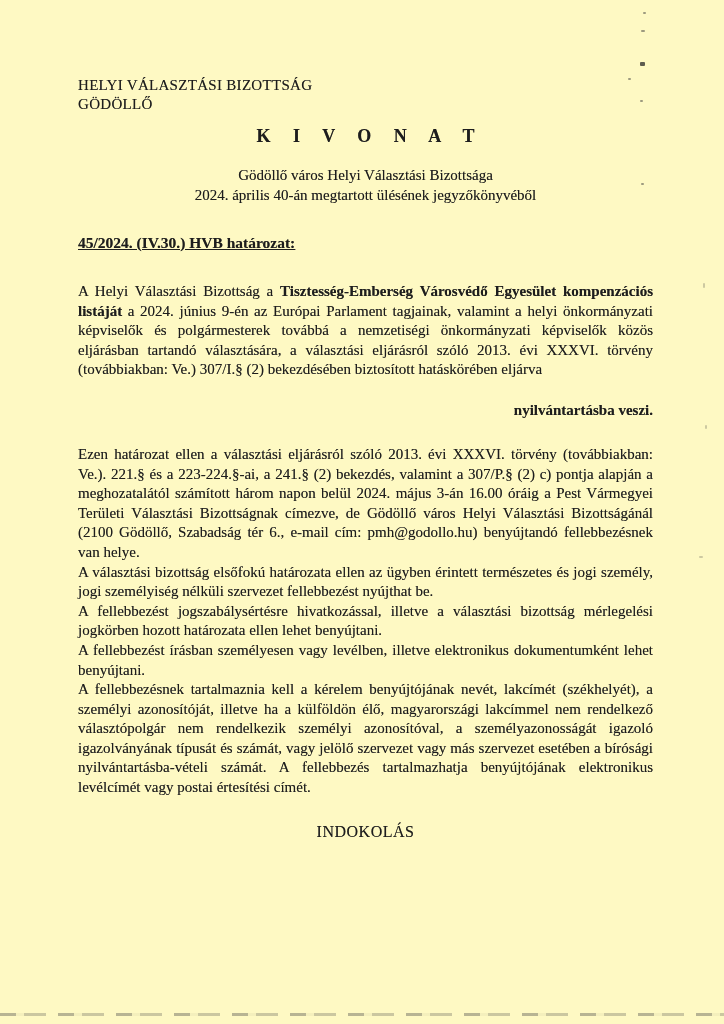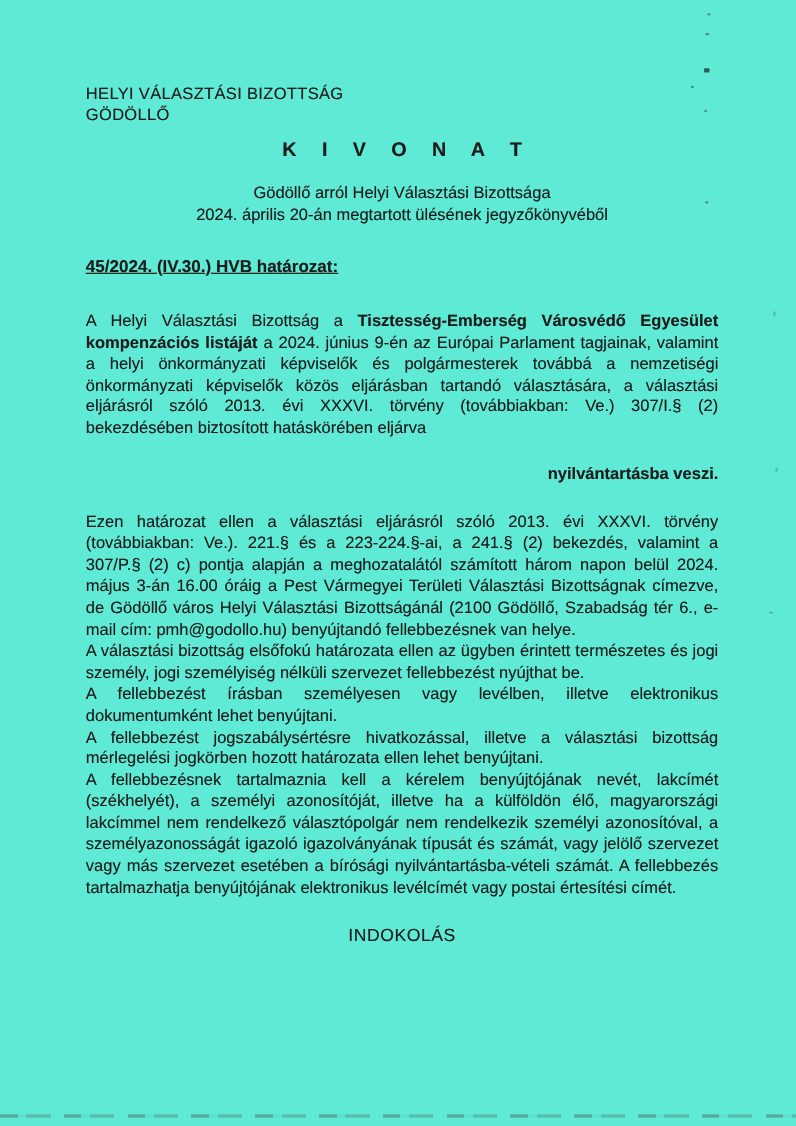--- a/index.html
+++ b/index.html
@@ -5,23 +5,23 @@
   html, body {
     margin: 0;
     padding: 0;
     background: #e8e8e6;
   }
   .page {
     position: relative;
     width: 724px;
     height: 1024px;
     margin: 0 auto;
-    background: #5eead4;
+    background: #fef9c3;
     overflow: hidden;
-    font-family: Liberation Sans, sans-serif;
+    font-family: Liberation Serif, serif;
     color: #1d1d1d;
     
     text-shadow: 0 0 0.45px rgba(40,40,40,0.55);
   }
   .content {
     position: absolute;
     left: 78px;
     top: 76px;
     width: 575px;
   }
@@ -115,35 +115,35 @@
 
 <div class="page">
   <div class="content">
 
     <div class="hdr-line">HELYI VÁLASZTÁSI BIZOTTSÁG</div>
     <div class="hdr-line">GÖDÖLLŐ</div>
 
     <div class="kivonat">K I V O N A T</div>
 
     <div class="subtitle">
-      <div>Gödöllő arról Helyi Választási Bizottsága</div>
-      <div>2024. április 20-án megtartott ülésének jegyzőkönyvéből</div>
+      <div>Gödöllő város Helyi Választási Bizottsága</div>
+      <div>2024. április 40-án megtartott ülésének jegyzőkönyvéből</div>
     </div>
 
     <div class="decision-heading">45/2024. (IV.30.) HVB határozat:</div>
 
     <p class="para p1"><span>A Helyi Választási Bizottság a </span><span class="bold">Tisztesség-Emberség Városvédő Egyesület kompenzációs listáját</span><span> a 2024. június 9-én az Európai Parlament tagjainak, valamint a helyi önkormányzati képviselők és polgármesterek továbbá a nemzetiségi önkormányzati képviselők közös eljárásban tartandó választására, a választási eljárásról szóló 2013. évi XXXVI. törvény (továbbiakban: Ve.) 307/I.§ (2) bekezdésében biztosított hatáskörében eljárva</span></p>
 
     <div class="action-line">nyilvántartásba veszi.</div>
 
     <div class="appeal-block">
       <p class="para">Ezen határozat ellen a választási eljárásról szóló 2013. évi XXXVI. törvény (továbbiakban: Ve.). 221.§ és a 223-224.§-ai, a 241.§ (2) bekezdés, valamint a 307/P.§ (2) c) pontja alapján a meghozatalától számított három napon belül 2024. május 3-án 16.00 óráig a Pest Vármegyei Területi Választási Bizottságnak címezve, de Gödöllő város Helyi Választási Bizottságánál (2100 Gödöllő, Szabadság tér 6., e-mail cím: pmh@godollo.hu) benyújtandó fellebbezésnek van helye.</p>
       <p class="para">A választási bizottság elsőfokú határozata ellen az ügyben érintett természetes és jogi személy, jogi személyiség nélküli szervezet fellebbezést nyújthat be.</p>
+      <p class="para">A fellebbezést jogszabálysértésre hivatkozással, illetve a választási bizottság mérlegelési jogkörben hozott határozata ellen lehet benyújtani.</p>
       <p class="para">A fellebbezést írásban személyesen vagy levélben, illetve elektronikus dokumentumként lehet benyújtani.</p>
-      <p class="para">A fellebbezést jogszabálysértésre hivatkozással, illetve a választási bizottság mérlegelési jogkörben hozott határozata ellen lehet benyújtani.</p>
       <p class="para">A fellebbezésnek tartalmaznia kell a kérelem benyújtójának nevét, lakcímét (székhelyét), a személyi azonosítóját, illetve ha a külföldön élő, magyarországi lakcímmel nem rendelkező választópolgár nem rendelkezik személyi azonosítóval, a személyazonosságát igazoló igazolványának típusát és számát, vagy jelölő szervezet vagy más szervezet esetében a bírósági nyilvántartásba-vételi számát. A fellebbezés tartalmazhatja benyújtójának elektronikus levélcímét vagy postai értesítési címét.</p>
     </div>
 
     <div class="indokolas">INDOKOLÁS</div>
 
 
 
   </div>
 
   <div class="scan-dash-line"></div>

